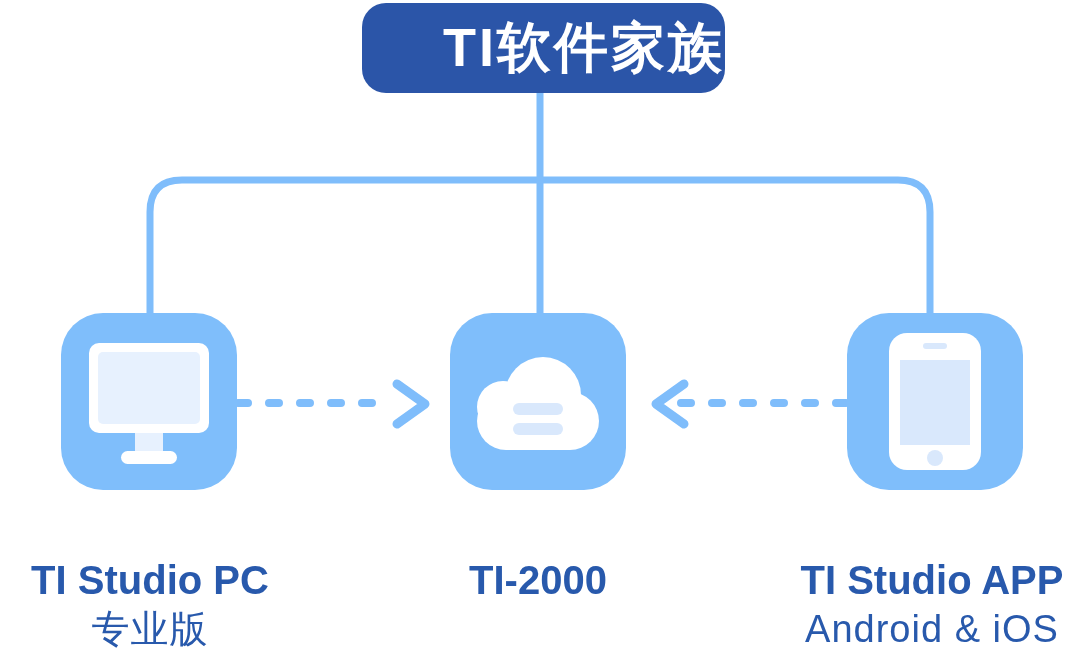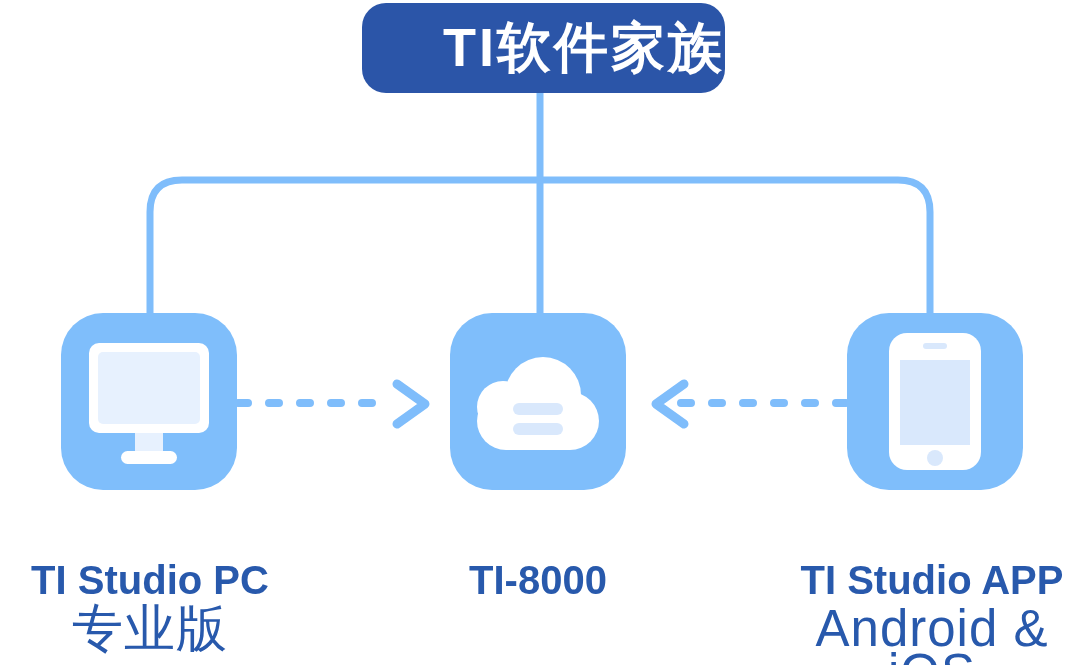--- a/index.html
+++ b/index.html
@@ -56,21 +56,21 @@
   .phone .speaker{position:absolute;left:34px;top:10px;width:24px;height:6px;background:var(--icon-accent);border-radius:3px;}
   .phone .screen{position:absolute;left:11px;top:27px;width:70px;height:85px;background:var(--icon-accent);}
   .phone .home{position:absolute;left:38px;top:117px;width:16px;height:16px;background:var(--icon-accent);border-radius:50%;}
 
   
   .label{position:absolute;top:538px;width:300px;text-align:center;color:var(--label-text);margin-top:20px;}
   .label.pc{left:0px;}
   .label.cloud{left:388px;}
   .label.app{left:782px;}
   .label .title{font-size:40px;font-weight:bold;line-height:44px;}
-  .label .subtitle{font-size:51px;font-weight:400;line-height:44px;margin-top:5px;letter-spacing:1px;}
+  .label .subtitle{font-size:38px;font-weight:400;line-height:44px;margin-top:5px;letter-spacing:1px;}
 </style>
 </head>
 <body>
 
 <div class="canvas">
 
   <svg class="connectors" viewBox="0 0 1080 665" aria-hidden="true">
     <path class="tree-line" d="M540 90 V 316"></path>
     <path class="tree-line" d="M150 316 V 212 Q150 180 182 180 H 898 Q930 180 930 212 V 316"></path>
     <g>
@@ -112,20 +112,20 @@
       <div class="screen"></div>
       <div class="home"></div>
     </div>
   </div>
 
   <div class="label pc">
     <div class="title">TI Studio PC</div>
     <div class="subtitle">专业版</div>
   </div>
   <div class="label cloud">
-    <div class="title">TI-8000</div>
+    <div class="title">TI-2000</div>
   </div>
   <div class="label app">
     <div class="title">TI Studio APP</div>
     <div class="subtitle">Android &amp; iOS</div>
   </div>
 
 </div>
 
 </body></html>

